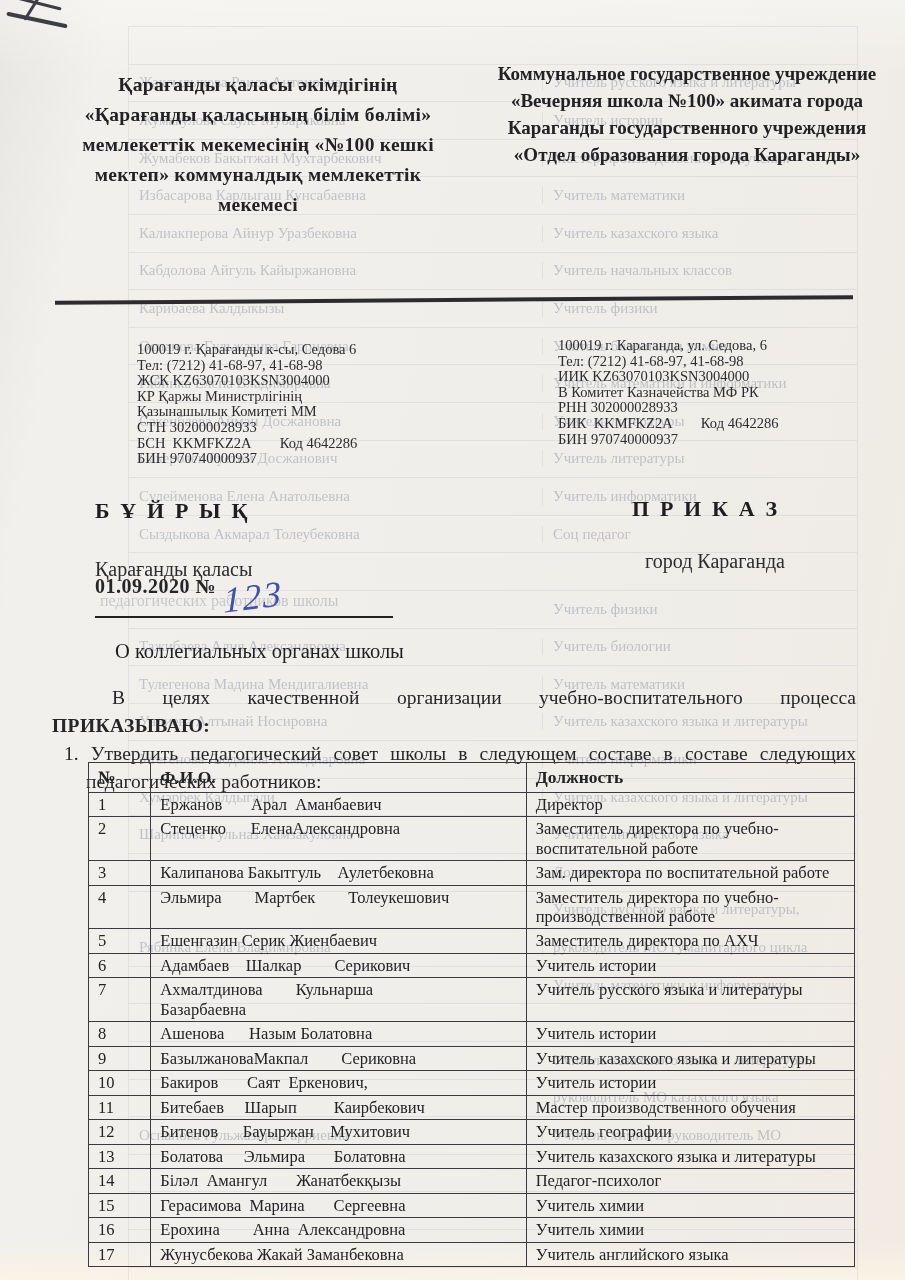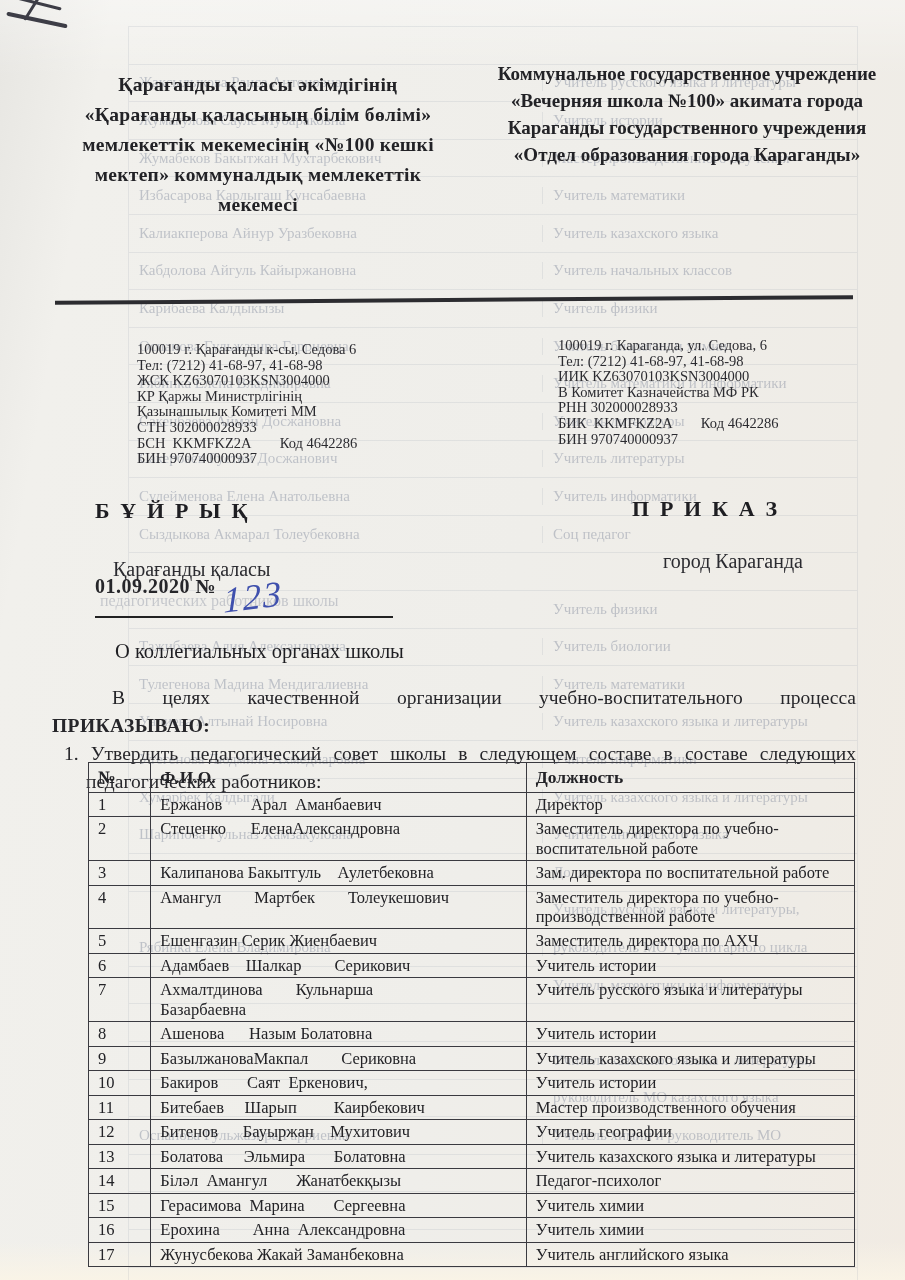--- a/index.html
+++ b/index.html
@@ -32,21 +32,21 @@
   .hdr{position:absolute;font-weight:bold;text-align:center;color:#222226;}
   .hdr-left{left:62px;top:70px;width:392px;font-size:19.5px;line-height:30px;letter-spacing:.3px;}
   .hdr-right{left:487px;top:60px;width:400px;font-size:19px;line-height:27px;}
   .divider{position:absolute;left:55px;top:298px;width:798px;height:4px;background:#2c2c30;transform:rotate(-0.4deg);}
   .req{position:absolute;font-size:14.5px;line-height:15.6px;white-space:pre-wrap;color:#2b2b30;}
   .req-left{left:137px;top:342px;width:340px;}
   .req-right{left:558px;top:338px;width:340px;}
   .order-word{position:absolute;font-weight:bold;font-size:22px;letter-spacing:.12em;color:#1e1e22;}
   .order-kk{left:95px;top:498px;}
   .order-ru{left:632px;top:496px;}
-  .place{position:absolute;font-size:20px;color:#2b2b30;margin-left:18px;}
+  .place{position:absolute;font-size:20px;color:#2b2b30;}
   .place-kk{left:95px;top:558px;}
   .place-ru{left:645px;top:550px;}
   .date-line{position:absolute;left:95px;top:580px;width:298px;height:36px;border-bottom:2.5px solid #222;}
   .date-text{font-weight:bold;font-size:20px;letter-spacing:.5px;position:absolute;left:0;bottom:18px;}
   .handwritten{position:absolute;left:128px;bottom:-2px;font-size:36px;font-style:italic;
                color:#3f50ad;transform:rotate(-7deg) skewX(-6deg);letter-spacing:2px;}
   .subject{position:absolute;left:115px;top:640px;font-weight:normal;font-size:20.5px;color:#1e1e22;}
   .bodytext{position:absolute;left:52px;top:684px;width:804px;font-size:19.5px;line-height:28px;text-align:justify;}
   .bodytext .intro{margin:0;text-indent:60px;}
   .bodytext .item{margin:0;padding-left:34px;text-indent:-22px;}
@@ -308,21 +308,21 @@
   </tr>
 
   <tr class="trow">
     <td class="c-num">3</td>
     <td class="c-fio">Калипанова Бакытгуль    Аулетбековна</td>
     <td class="c-pos">Зам. директора по воспитательной работе</td>
   </tr>
 
   <tr class="trow">
     <td class="c-num">4</td>
-    <td class="c-fio">Амангул        Мартбек        Толеукешович</td>
+    <td class="c-fio">Эльмира        Мартбек        Толеукешович</td>
     <td class="c-pos">Заместитель директора по учебно-производственной работе</td>
   </tr>
 
   <tr class="trow">
     <td class="c-num">5</td>
     <td class="c-fio">Ешенгазин Серик Жиенбаевич</td>
     <td class="c-pos">Заместитель директора по АХЧ</td>
   </tr>
 
   <tr class="trow">

